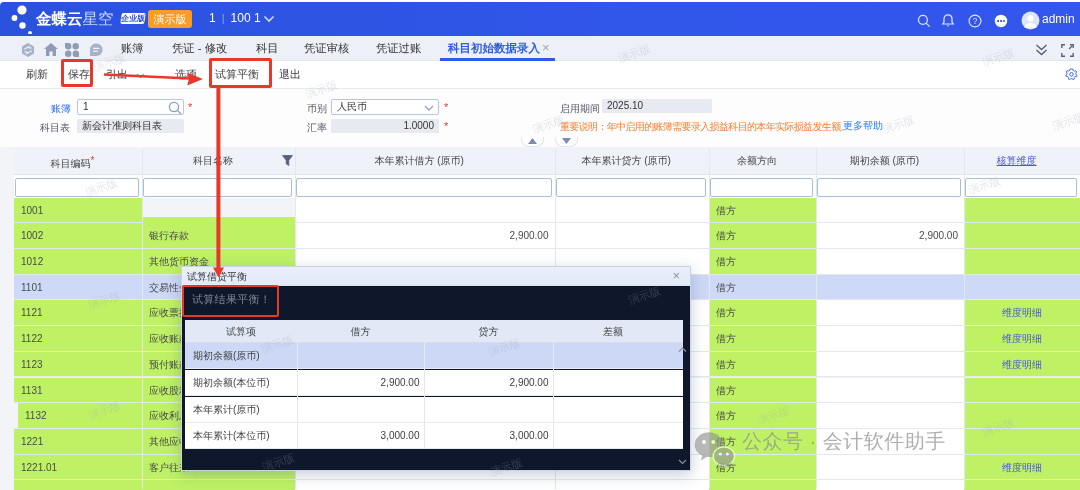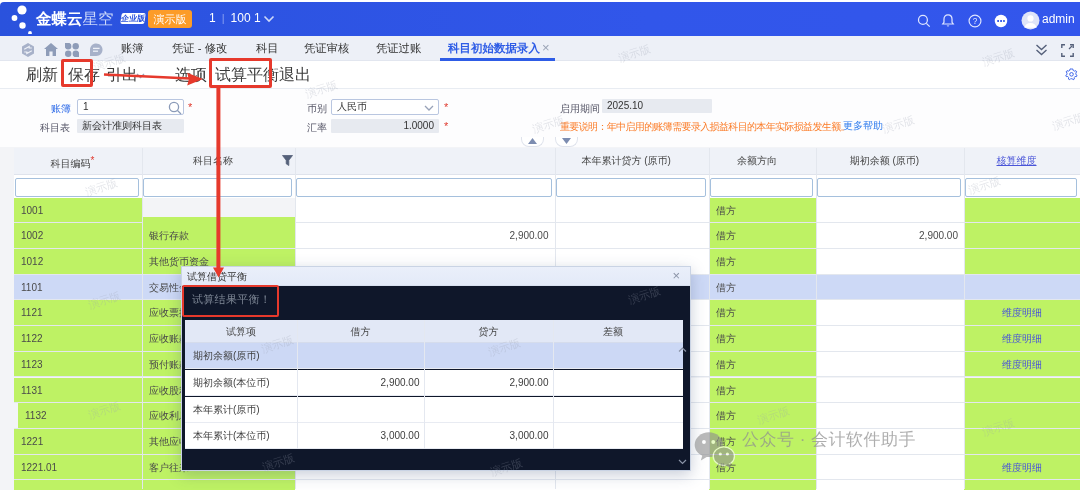--- a/index.html
+++ b/index.html
@@ -19,21 +19,21 @@
 
 
 #tabbar{position:absolute;left:0;top:35.5px;width:1080px;height:25px;background:#edf0f7;border-bottom:1px solid #e2e6ef;}
 #tabbar .menu{position:absolute;top:0;height:25px;line-height:24px;font-size:11.3px;color:#333;}
 #tabbar .active{color:#2e5ce6;font-weight:bold;font-size:11.5px;}
 #tabbar .underline{position:absolute;left:440px;top:22px;width:115px;height:3px;background:#2e5ce6;}
 #tabbar .close{position:absolute;left:542px;top:0;color:#9aa3b5;font-size:13px;line-height:24px;}
 
 
 #toolbar{position:absolute;left:0;top:60.5px;width:1080px;height:28.5px;background:#fff;border-bottom:1px solid #e8ecf2;}
-#toolbar .tb{position:absolute;top:0;height:27px;line-height:27px;font-size:16px;color:#3a3a3a;}
+#toolbar .tb{position:absolute;top:0;height:27px;line-height:27px;font-size:11px;color:#3a3a3a;}
 
 
 #form{position:absolute;left:0;top:89px;width:1080px;height:58px;background:#fdfdfe;}
 .flabel{position:absolute;font-size:10px;color:#556;}
 .fbox{position:absolute;height:16px;border:1px solid #b9c6e0;border-radius:2px;background:#fff;font-size:10px;line-height:13px;padding:0 5px;color:#333;}
 .fro{position:absolute;height:14px;background:#e7eaf0;font-size:10px;line-height:14px;padding:0 5px;color:#333;border-radius:1px;}
 .star{color:#e03a2f;font-size:11px;}
 .pill{position:absolute;width:23px;height:10px;background:#fff;border:1px solid #dfe3ec;border-top:none;border-radius:0 0 8px 8px;text-align:center;}
 .pill svg{display:block;margin:1px auto 0;}
 
@@ -202,20 +202,21 @@
       <svg width="9" height="6">
         <path d="M0 0 L9 0 L4.5 6 Z" fill="#7c8cb0"></path>
       </svg>
     </div>
 </div>
 
 <div id="grid">
     <div id="ghead">
       <div class="hcell" style="left:0px;width:117px;">科目编码<span class="star" style="font-size:10px;vertical-align:3px">*</span></div>
       <div class="hcell" style="left:128px;width:142px;">科目名称</div>
+      <div class="hcell" style="left:281px;width:248.5px;">本年累计借方 (原币)</div>
       <div class="hcell" style="left:540.5px;width:143.5px;">本年累计贷方 (原币)</div>
       <div class="hcell" style="left:695px;width:96px;">余额方向</div>
       <div class="hcell" style="left:802px;width:137px;">期初余额 (原币)</div>
       <div class="hcell" style="left:950px;width:105px;"><span style="color:#4a55d8;text-decoration:underline">核算维度</span></div>
       <div style="position:absolute;left:128px;top:5px;width:1px;height:16px;background:#c9d1e0;"></div>
       <div style="position:absolute;left:281px;top:5px;width:1px;height:16px;background:#c9d1e0;"></div>
       <div style="position:absolute;left:540.5px;top:5px;width:1px;height:16px;background:#c9d1e0;"></div>
       <div style="position:absolute;left:695px;top:5px;width:1px;height:16px;background:#c9d1e0;"></div>
       <div style="position:absolute;left:802px;top:5px;width:1px;height:16px;background:#c9d1e0;"></div>
       <div style="position:absolute;left:950px;top:5px;width:1px;height:16px;background:#c9d1e0;"></div>
@@ -430,13 +431,13 @@
     <ellipse cx="19" cy="20" rx="16" ry="14" fill="#8f8f8f"></ellipse>
     <path d="M12 31 L10 38 L18 33 Z" fill="#8f8f8f"></path>
     <circle cx="13.5" cy="17" r="2.2" fill="#fff"></circle>
     <circle cx="24" cy="17" r="2.2" fill="#fff"></circle>
     <ellipse cx="36" cy="33" rx="12" ry="10.5" fill="#8f8f8f" stroke="#fff" stroke-width="1.5"></ellipse>
     <path d="M42 41 L44 47 L37 43 Z" fill="#8f8f8f"></path>
     <circle cx="32" cy="30.5" r="1.8" fill="#fff"></circle>
     <circle cx="40" cy="30.5" r="1.8" fill="#fff"></circle>
   </svg>
 </div>
-<div style="position:absolute;left:742px;top:428px;z-index:50;font-size:17px;color:#909090;opacity:.72;letter-spacing:0.5px;">公众号 · 会计软件助手</div>
+<div style="position:absolute;left:742px;top:428px;z-index:50;font-size:20px;color:#909090;opacity:.72;letter-spacing:0.5px;">公众号 · 会计软件助手</div>
 
 </body></html>

